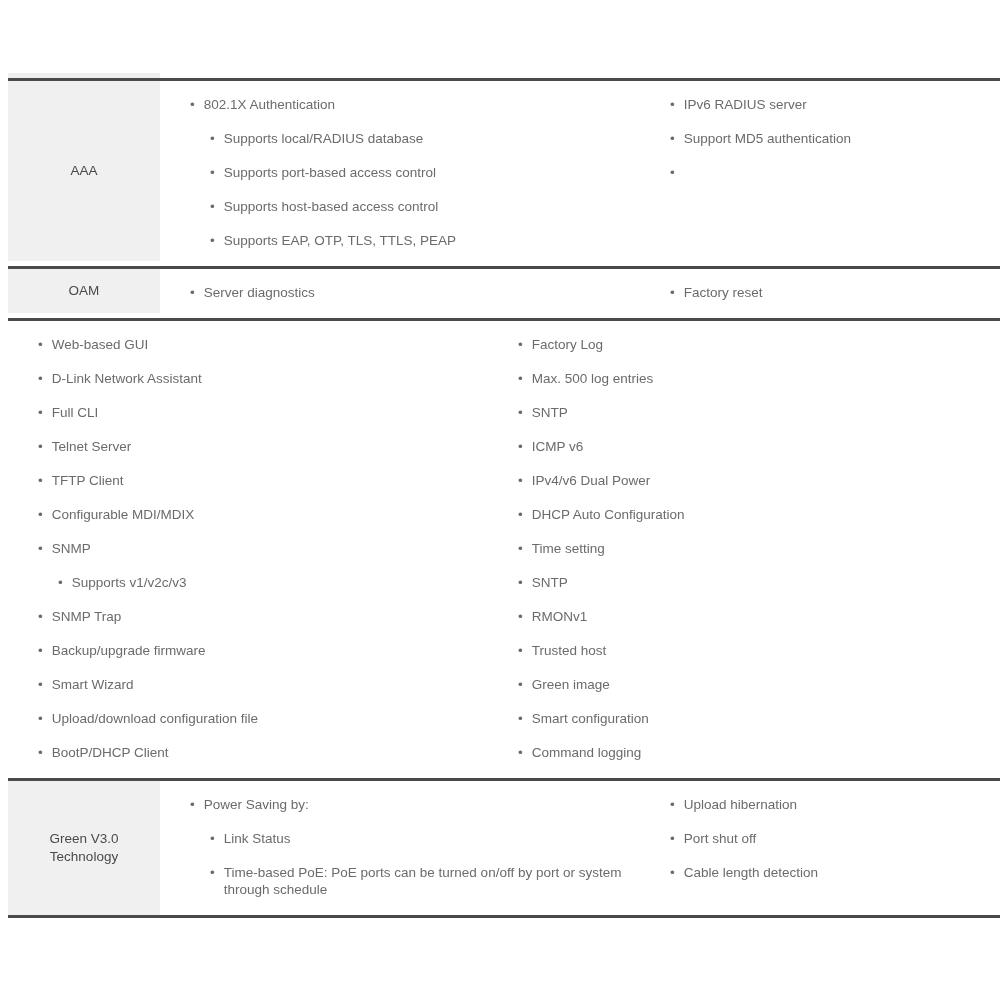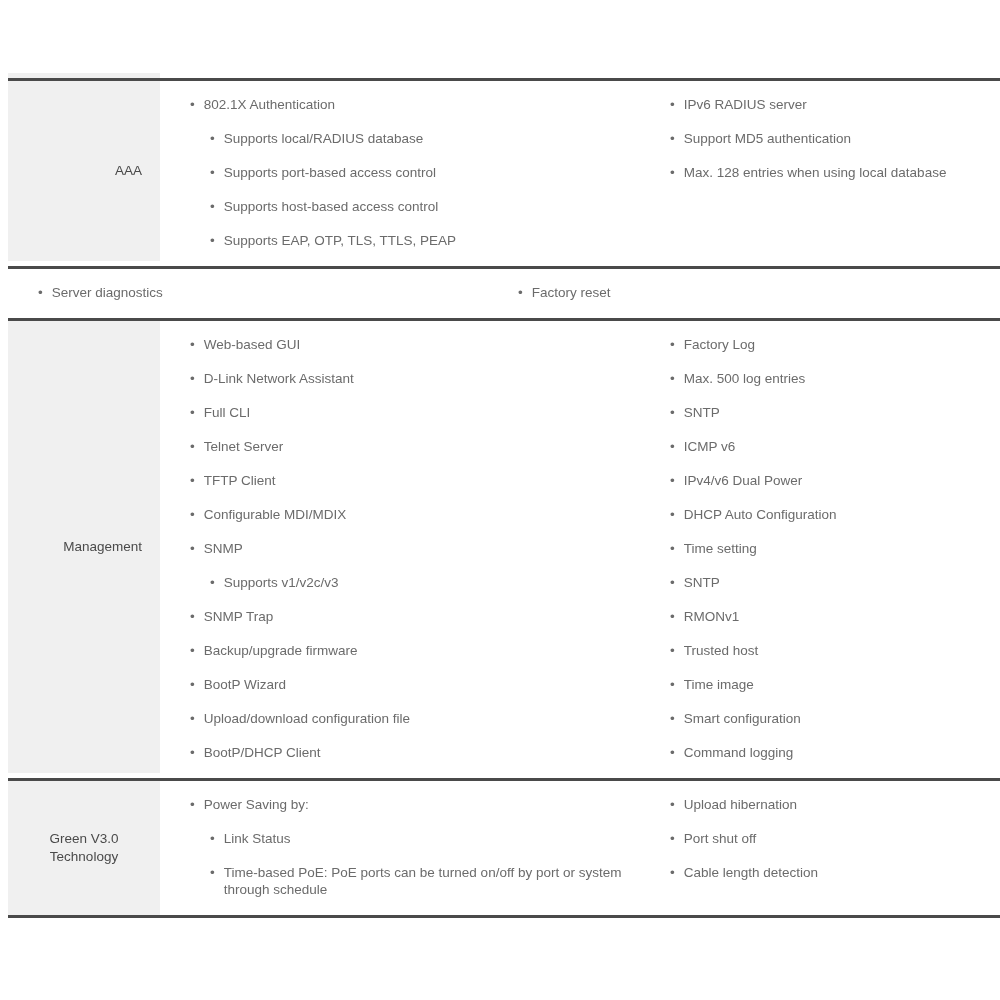--- a/index.html
+++ b/index.html
@@ -25,21 +25,21 @@
   }
 
   .section {
     display: flex;
     border-bottom: 3px solid var(--border-col, #4a4a4a);
   }
 
   .label-cell {
     width: 152px; flex: 0 0 152px;
     background: var(--label-bg, #f0f0f0);
-    display: flex; align-items: center; justify-content: flex-end;
+    display: flex; align-items: center; justify-content: center;
     text-align: center;
     padding: 6px 18px;
     margin-bottom: 5px;              
     color: var(--label-text, #4a4a4a);
     font-size: 13.5px; line-height: 18px;
   }
   .section:last-child .label-cell { margin-bottom: 0; }
 
   .content {
     flex: 1;
@@ -99,47 +99,46 @@
             <div class="item">
               <span class="bullet">•</span>
               <span>IPv6 RADIUS server</span>
             </div>
             <div class="item">
               <span class="bullet">•</span>
               <span>Support MD5 authentication</span>
             </div>
             <div class="item">
               <span class="bullet">•</span>
-              <span>Max. 128 entries when using local database</span>
-            </div>
-          </div>
-    </div>
-  </div>
-
-  <div class="section">
+            </div>
+          </div>
+    </div>
+  </div>
+
+  <div class="section">
+    <div class="label-cell">
+      <span class="label-text">OAM</span>
+    </div>
     <div class="content">
       <div class="col col-left">
             <div class="item">
               <span class="bullet">•</span>
               <span>Server diagnostics</span>
             </div>
           </div>
       <div class="col col-right">
             <div class="item">
               <span class="bullet">•</span>
               <span>Factory reset</span>
             </div>
           </div>
     </div>
   </div>
 
   <div class="section">
-    <div class="label-cell">
-      <span class="label-text">Management</span>
-    </div>
     <div class="content">
       <div class="col col-left">
             <div class="item">
               <span class="bullet">•</span>
               <span>Web-based GUI</span>
             </div>
             <div class="item">
               <span class="bullet">•</span>
               <span>D-Link Network Assistant</span>
             </div>
@@ -170,21 +169,21 @@
             <div class="item">
               <span class="bullet">•</span>
               <span>SNMP Trap</span>
             </div>
             <div class="item">
               <span class="bullet">•</span>
               <span>Backup/upgrade firmware</span>
             </div>
             <div class="item">
               <span class="bullet">•</span>
-              <span>BootP Wizard</span>
+              <span>Smart Wizard</span>
             </div>
             <div class="item">
               <span class="bullet">•</span>
               <span>Upload/download configuration file</span>
             </div>
             <div class="item">
               <span class="bullet">•</span>
               <span>BootP/DHCP Client</span>
             </div>
           </div>
@@ -224,21 +223,21 @@
             <div class="item">
               <span class="bullet">•</span>
               <span>RMONv1</span>
             </div>
             <div class="item">
               <span class="bullet">•</span>
               <span>Trusted host</span>
             </div>
             <div class="item">
               <span class="bullet">•</span>
-              <span>Time image</span>
+              <span>Green image</span>
             </div>
             <div class="item">
               <span class="bullet">•</span>
               <span>Smart configuration</span>
             </div>
             <div class="item">
               <span class="bullet">•</span>
               <span>Command logging</span>
             </div>
           </div>

